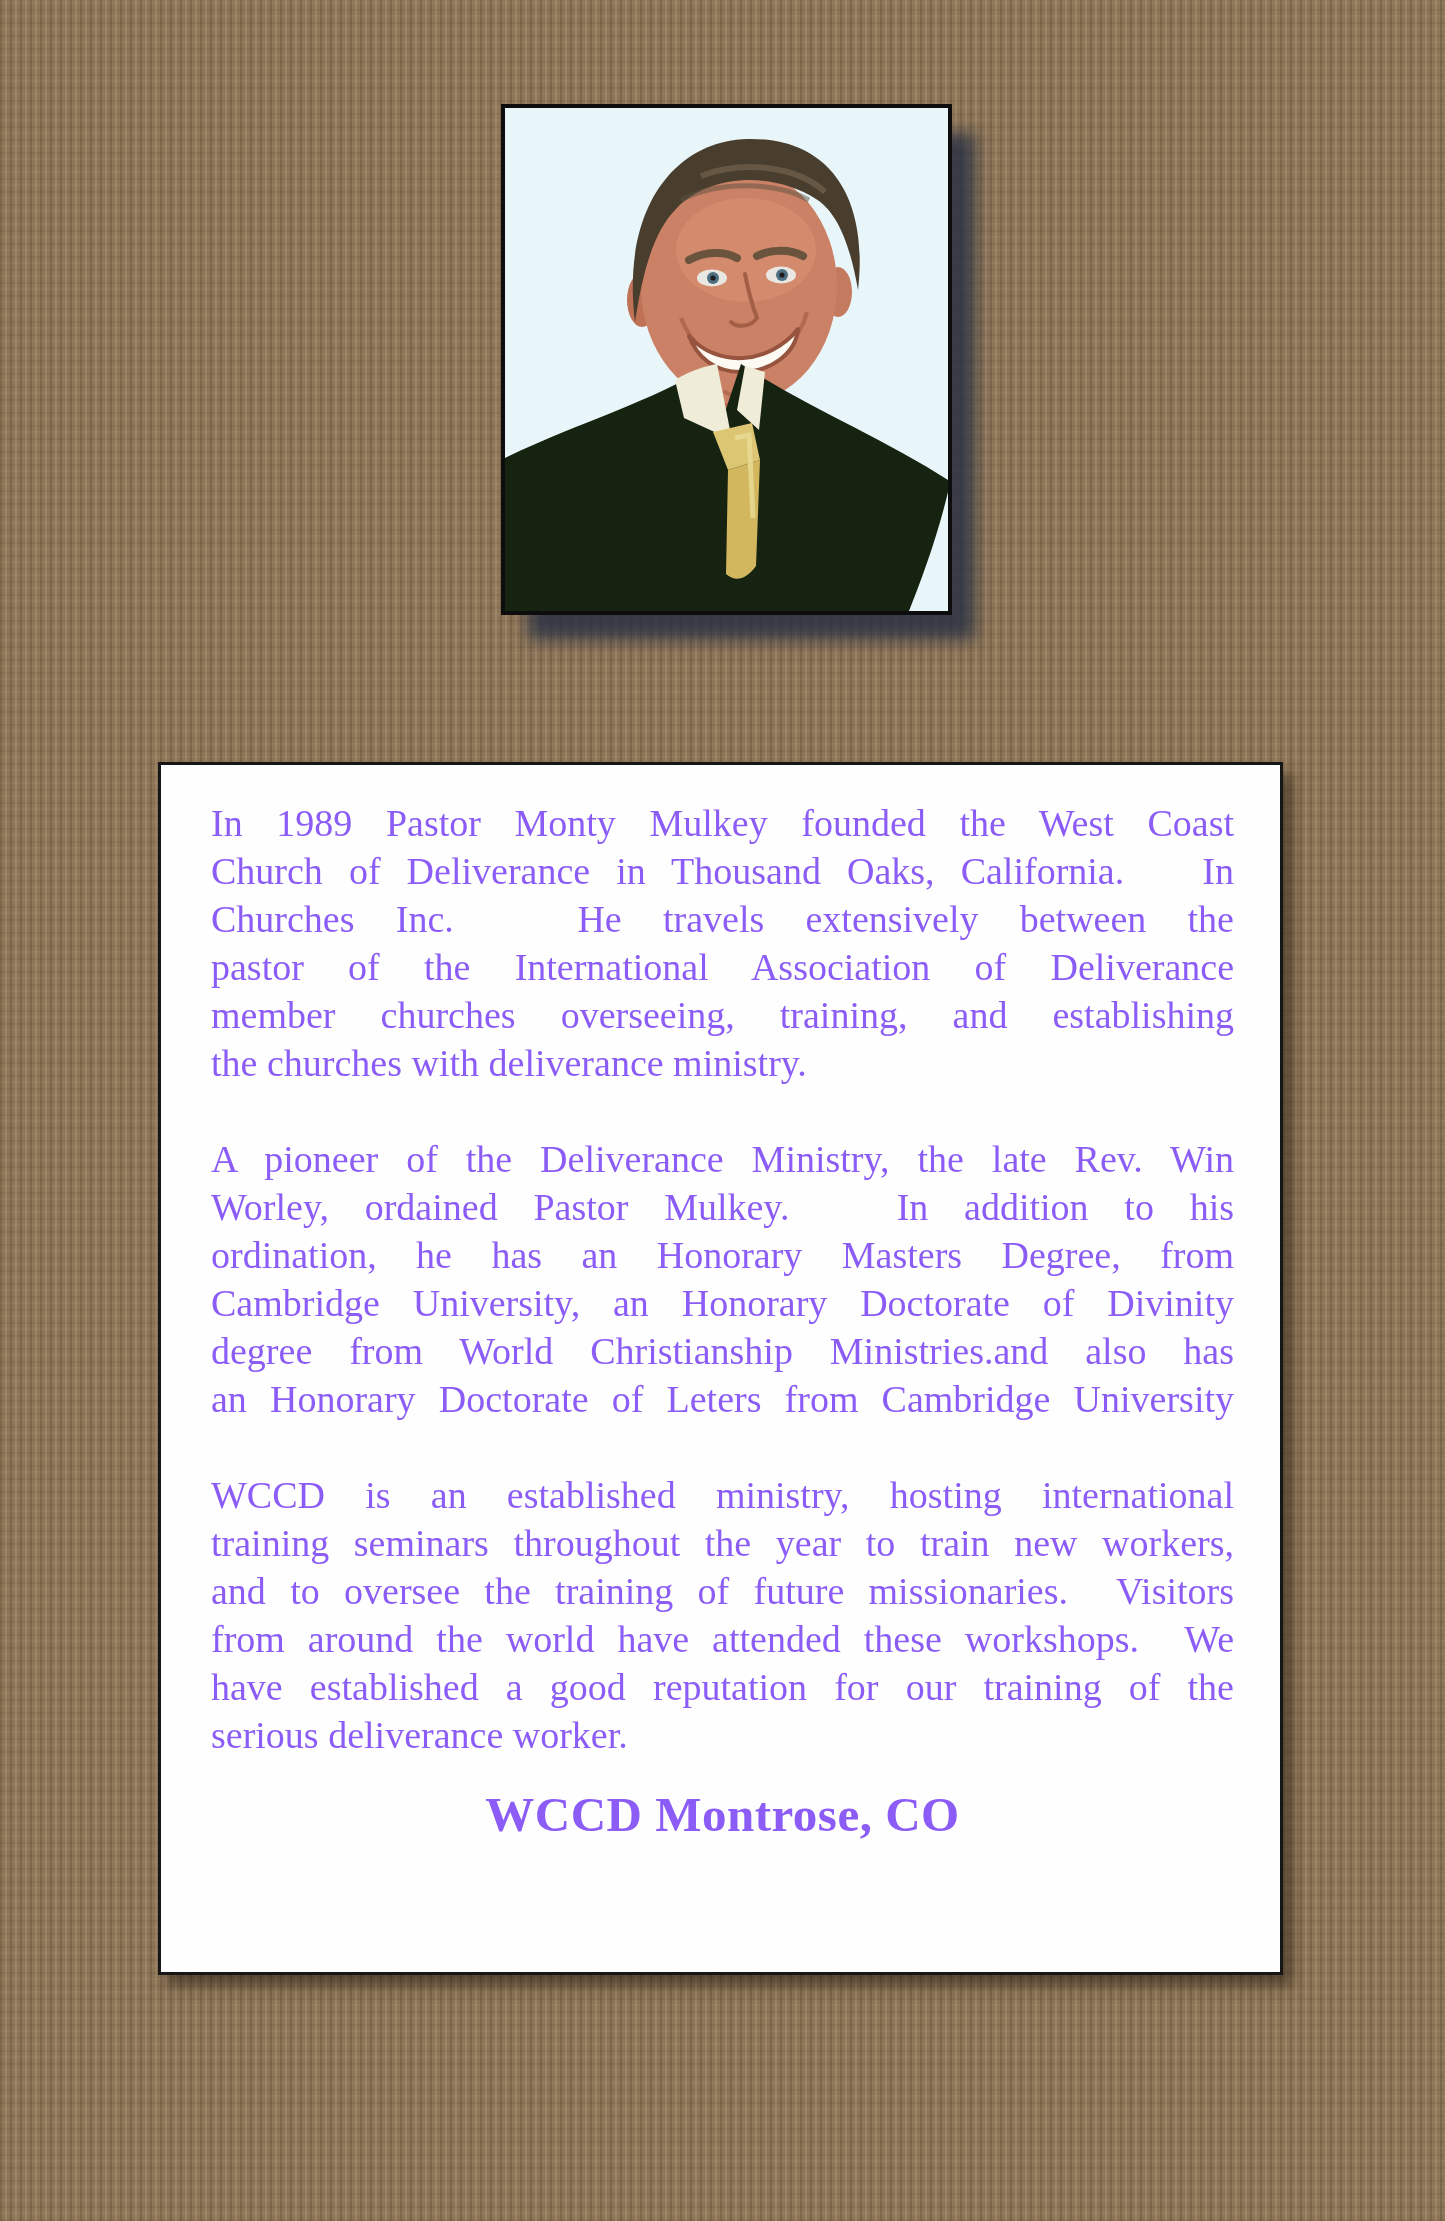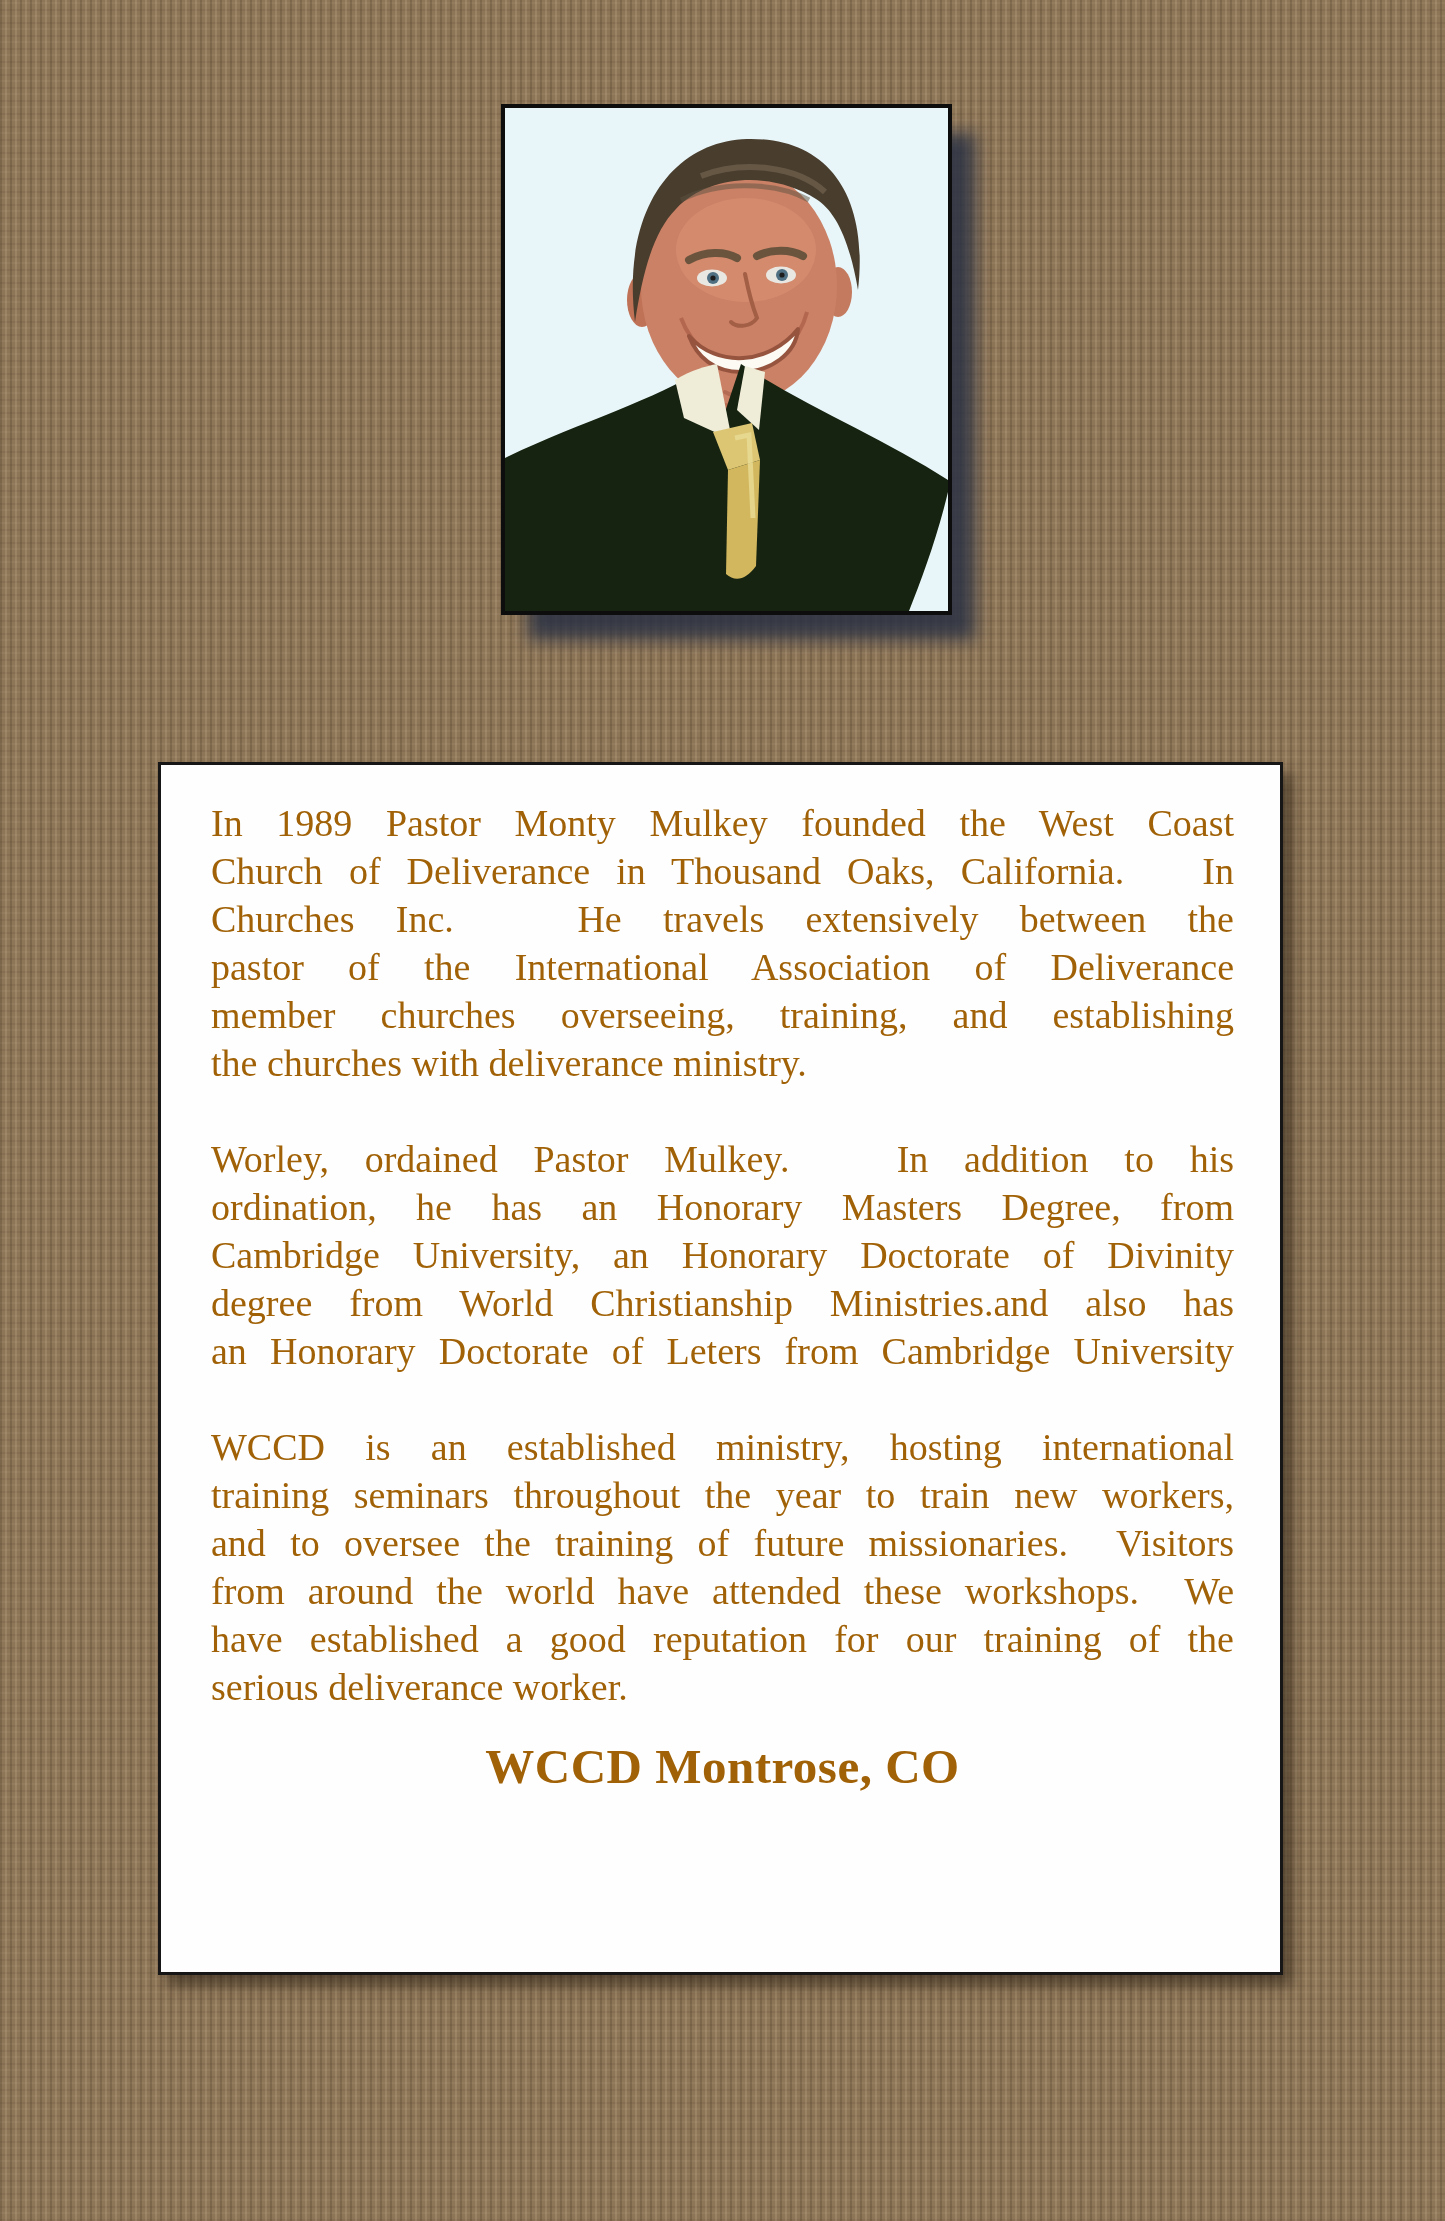--- a/index.html
+++ b/index.html
@@ -125,31 +125,32 @@
 
     <path d="M170,272 C186,262 202,258 212,256 L227,332 L179,310 Z" fill="#efecd8"></path>
     <path d="M260,264 L240,258 L232,302 L254,322 Z" fill="#efecd8"></path>
 
     <path d="M208,324 L247,315 L255,352 L223,362 Z" fill="#dcc573"></path>
     <path d="M223,362 L255,352 L251,458 C241,472 230,474 221,466 Z" fill="#d2b75e"></path>
     <path d="M230,330 L244,327 L248,410" stroke="#e9dc95" stroke-width="5" fill="none" opacity="0.8"></path>
   </svg>
 </div>
 
-<div class="text-box" style="background-color: rgb(254, 254, 254); color: #a16207; font-family: Liberation Serif, serif;">
+<div class="text-box" style="background-color: rgb(254, 254, 254); color: #8b5cf6; font-family: Liberation Serif, serif;">
   <div>
       <div class="paragraph">
         <div class="line">In 1989 Pastor Monty Mulkey founded the West Coast</div>
         <div class="line">Church of Deliverance in Thousand Oaks, California.&nbsp;&nbsp; In</div>
         <div class="line">Churches Inc.&nbsp;&nbsp; He travels extensively between the</div>
         <div class="line">pastor of the International Association of Deliverance</div>
         <div class="line">member churches overseeing, training, and establishing</div>
         <div class="line last">the churches with deliverance ministry.</div>
       </div>
       <div class="paragraph">
+        <div class="line">A pioneer of the Deliverance Ministry, the late Rev. Win</div>
         <div class="line">Worley, ordained Pastor Mulkey.&nbsp;&nbsp; In addition to his</div>
         <div class="line">ordination, he has an Honorary Masters Degree, from</div>
         <div class="line">Cambridge University, an Honorary Doctorate of Divinity</div>
         <div class="line">degree from World Christianship Ministries.and also has</div>
         <div class="line">an Honorary Doctorate of Leters from Cambridge University</div>
       </div>
       <div class="paragraph">
         <div class="line">WCCD is an established ministry, hosting international</div>
         <div class="line">training seminars throughout the year to train new workers,</div>
         <div class="line">and to oversee the training of future missionaries.&nbsp; Visitors</div>

